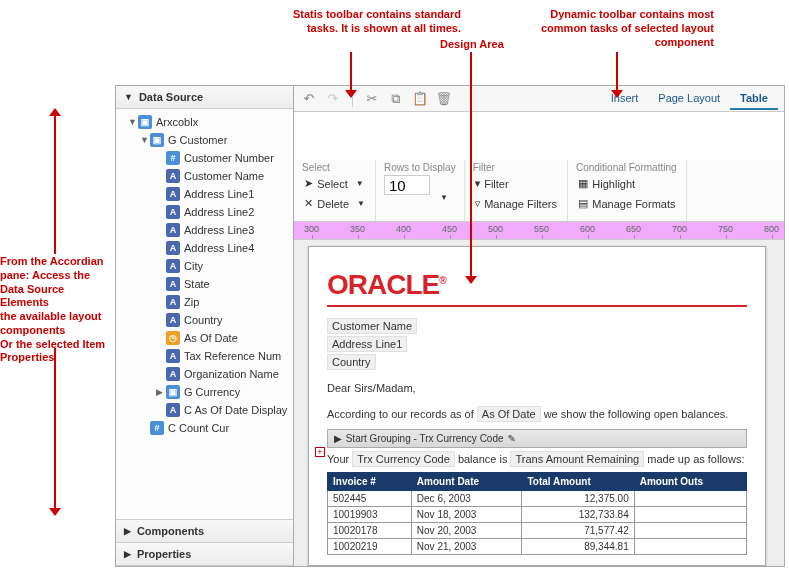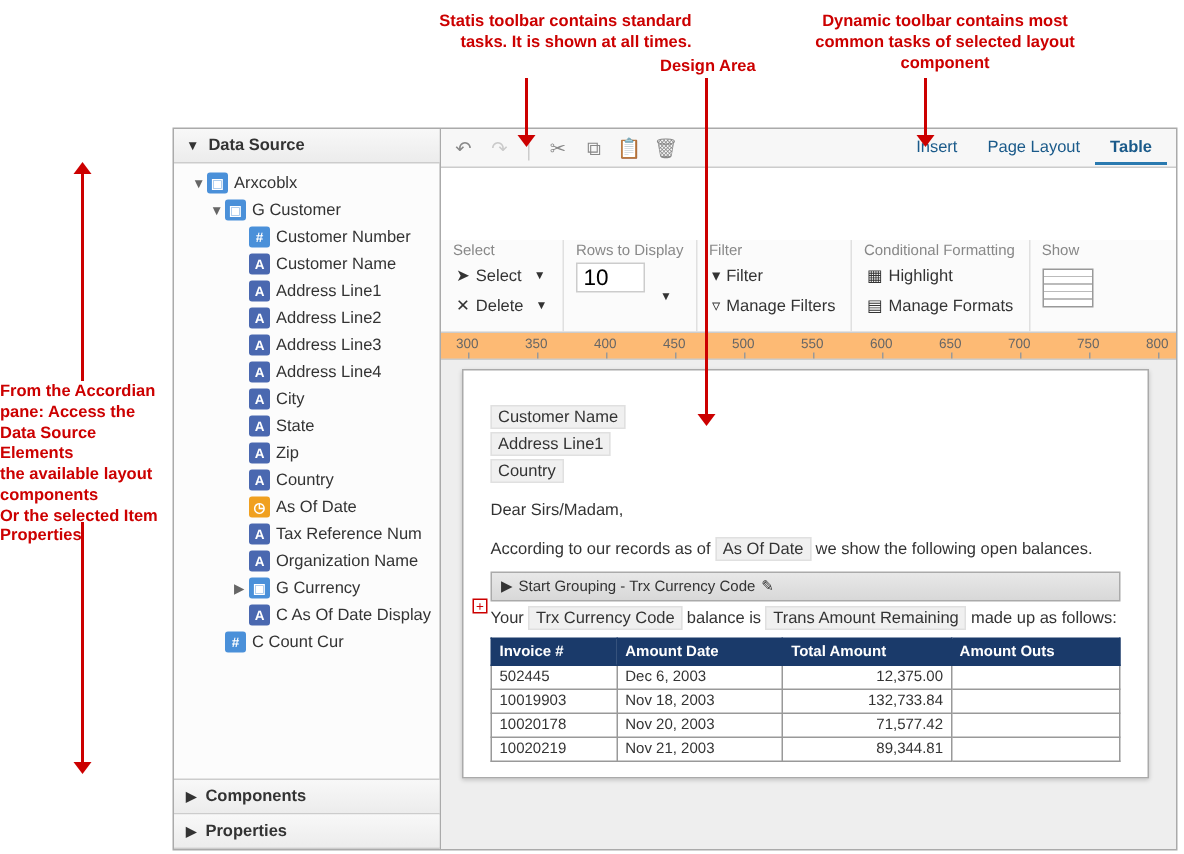--- a/index.html
+++ b/index.html
@@ -44,21 +44,21 @@
 .ribbon { height:62px; border-bottom:1px solid #ccc; background:#fbfbfb; display:flex;margin-top:48px; }
 .ribbon-group { border-right:1px solid #e0e0e0; padding:2px 8px 2px 8px; display:flex; flex-direction:column; }
 .ribbon-group-label { font-size:10px; color:#888; padding-bottom:2px; }
 .ribbon-group-body { display:flex; gap:10px; align-items:flex-start; flex:1; }
 .ribbon-btn { display:flex; align-items:center; gap:4px; padding:2px 2px; cursor:pointer; color:#333; font-size:11px; }
 .ribbon-col { display:flex; flex-direction:column; gap:3px; }
 .ribbon-input { width:46px; height:20px; border:1px solid #ccc; font-size:15px; padding:0 4px; }
 .grid-icon { width:34px; height:26px; background:repeating-linear-gradient(#fff,#fff 4px,#bbb 4px,#bbb 5px), repeating-linear-gradient(90deg,#fff,#fff 6px,#bbb 6px,#bbb 7px); border:1px solid #999; margin-top:4px; cursor:pointer; }
 
 
-.ruler { height:18px; background:#fdba74; border-bottom:1px solid #ccc; position:relative; font-size:9px; color:#666; }
+.ruler { height:18px; background:#f0abfc; border-bottom:1px solid #ccc; position:relative; font-size:9px; color:#666; }
 .ruler span { position:absolute; top:2px; }
 .ruler .tick { position:absolute; bottom:0; width:1px; height:4px; background:#999; }
 
 
 .canvas { flex:1; background:#eee; overflow:auto; padding:6px 0 0 14px; }
 .page { width:458px; background:#fff; border:1px solid #aaa; padding:22px 18px 10px 18px; position:relative; box-shadow:0 1px 3px rgba(0,0,0,0.2); }
 .logo { font-family: "Arial Black", Arial, sans-serif; font-size:28px; font-weight:900; color:#d8232a; letter-spacing:-1px; border-bottom:2px solid #d8232a; padding-bottom:4px; margin-bottom:10px; }
 .logo sup { font-size:10px; vertical-align:super; }
 .field-line { font-size:11px; color:#333; padding:1px 0; }
 .field-line .placeholder { background:#f0f0f0; padding:1px 4px; border:1px solid #e0e0e0; display:inline-block; }
@@ -69,21 +69,21 @@
 .data-table td { border:1px solid #999; padding:2px 5px; }
 .data-table td.num { text-align:right; }
 .little-plus { position:absolute; left:-12px; width:10px; height:10px; border:1px solid #c00; color:#c00; font-size:9px; line-height:8px; text-align:center; cursor:pointer; }
 
 </style>
 </head>
 <body>
 
 <div class="annot" style="left:281px; top:8px; width:180px; text-align:right;">Statis toolbar contains standard tasks. It is shown at all times.</div>
 <div class="annot" style="left:440px; top:38px;">Design Area</div>
-<div class="annot" style="left:530px; top:8px; width:200px; text-align:center;">Dynamic toolbar contains most common tasks of selected layout component</div>
+<div class="annot" style="left:514px; top:8px; width:200px; text-align:right;">Dynamic toolbar contains most common tasks of selected layout component</div>
 <div class="annot" style="left:0px; top:255px; width:110px; white-space:pre-line;">From the Accordian pane: Access the Data Source Elements
 the available layout components
 Or the selected Item Properties</div>
 
 <div class="arrow-line" style="left:350px; top:52px; width:2px; height:38px;"></div>
 <div class="arrow-head" style="left:345px; top:90px; border-left:6px solid transparent; border-right:6px solid transparent; border-top:8px solid #c00;"></div>
 
 <div class="arrow-line" style="left:470px; top:52px; width:2px; height:224px;"></div>
 <div class="arrow-head" style="left:465px; top:276px; border-left:6px solid transparent; border-right:6px solid transparent; border-top:8px solid #c00;"></div>
 
@@ -263,24 +263,20 @@
         <div class="ribbon-col">
           <div class="ribbon-btn">
               <span>▦</span>
               <span>Highlight</span>
             </div>
           <div class="ribbon-btn">
               <span>▤</span>
               <span>Manage Formats</span>
             </div>
         </div>
-      </div>
-      <div class="ribbon-group" style="border-right:none">
-        <div class="ribbon-group-label">Show</div>
-        <div class="grid-icon"></div>
       </div>
     </div>
 
     <div class="ruler" id="ruler">
         <span style="left:10px">300</span>
         <div class="tick" style="left:18px"></div>
         <span style="left:56px">350</span>
         <div class="tick" style="left:64px"></div>
         <span style="left:102px">400</span>
         <div class="tick" style="left:110px"></div>
@@ -297,20 +293,21 @@
         <span style="left:378px">700</span>
         <div class="tick" style="left:386px"></div>
         <span style="left:424px">750</span>
         <div class="tick" style="left:432px"></div>
         <span style="left:470px">800</span>
         <div class="tick" style="left:478px"></div>
       </div>
 
     <div class="canvas">
       <div class="page">
+        <div class="logo"><span>ORACLE</span><sup>®</sup></div>
         <div class="field-line"><span class="placeholder">Customer Name</span></div>
         <div class="field-line"><span class="placeholder">Address Line1</span></div>
         <div class="field-line"><span class="placeholder">Country</span></div>
         <div class="spacer"></div>
         <div class="field-line">Dear Sirs/Madam,</div>
         <div class="spacer"></div>
         <div class="field-line">
           <span>According to our records as of</span>
           <span class="placeholder">As Of Date</span>
           <span>we show the following open balances.</span>

